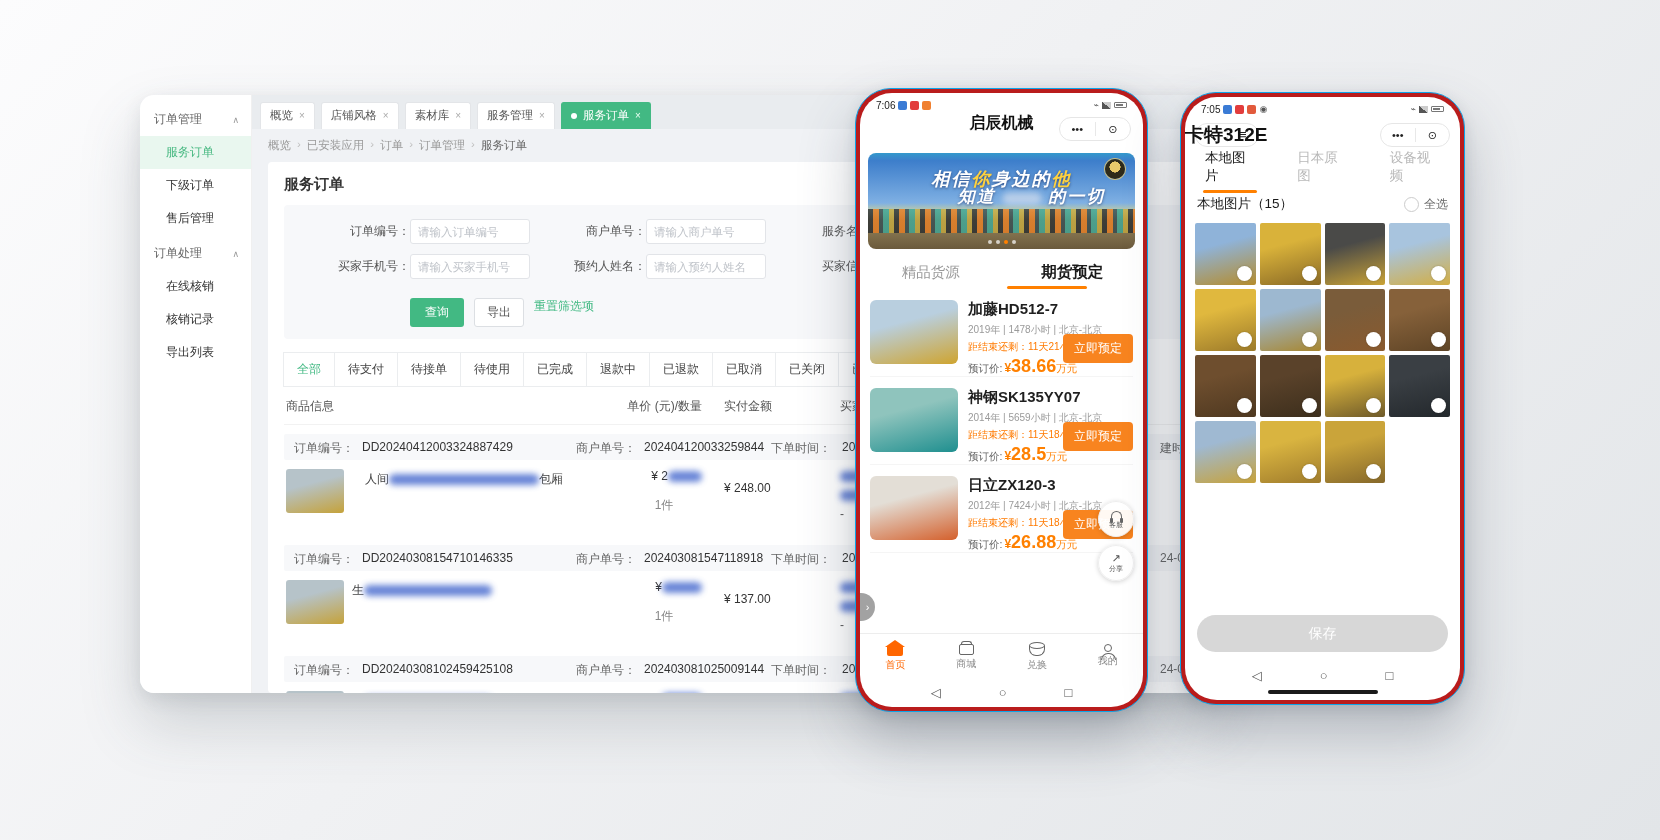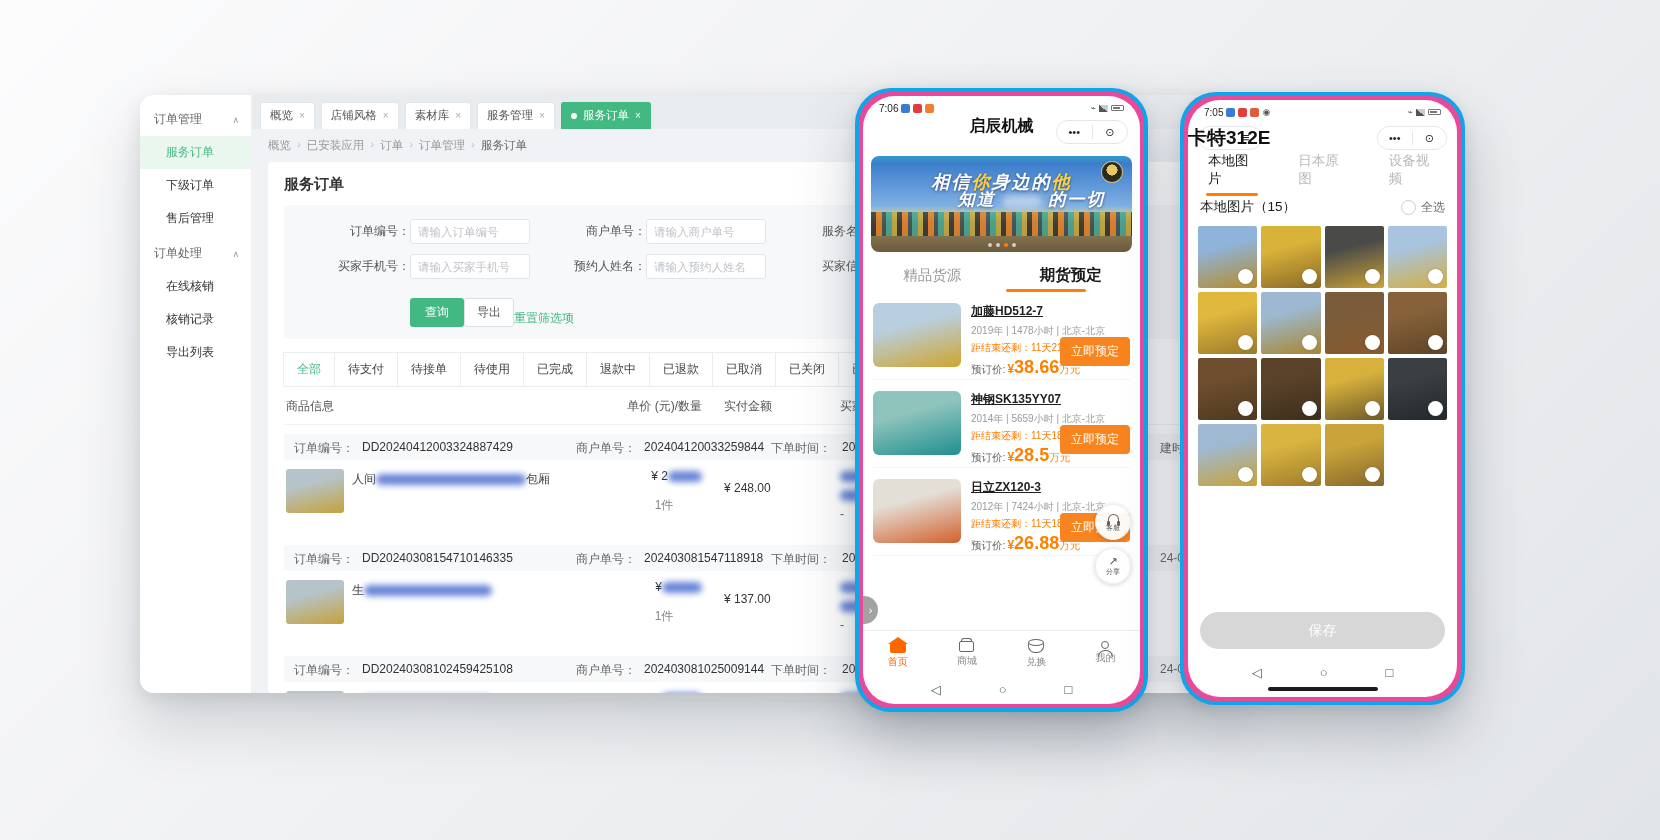--- a/index.html
+++ b/index.html
@@ -37,21 +37,21 @@
   .crumbs .sep { color:#c0c0c0; }
   .crumbs .last { color:#666; }
   .panel { margin:0 16px; background:#fff; border-radius:4px; padding:13px 16px; flex:1; overflow:hidden; position:relative; }
   .ptitle { font-size:15px; font-weight:bold; color:#333; }
   .filter { margin-top:11px; background:#f7f8fa; border-radius:4px; padding:14px 0 12px; }
   .frow { display:flex; align-items:center; margin-bottom:10px; padding-left:40px; }
   .fgroup { display:flex; align-items:center; margin-right:30px; }
   .flabel { width:86px; text-align:right; font-size:12px; color:#555; flex-shrink:0; }
   .finput { width:120px; height:25px; border:1px solid #e2e4e8; border-radius:3px; background:#fff; font-size:11.5px; color:#333; padding:0 7px; }
   .finput::placeholder { color:#bfc3c9; }
-  .fbtns { padding-left:126px; display:flex; align-items:flex-end; margin-top:19px; }
+  .fbtns { padding-left:126px; display:flex; align-items:flex-start; gap:10px; margin-top:19px; }
   .btn-green { background:#42b983; color:#fff; border:none; border-radius:3px; font-size:12px; padding:6px 15px; cursor:pointer; }
   .btn-plain { background:#fff; color:#555; border:1px solid #dcdfe3; border-radius:3px; font-size:12px; padding:5px 12px; cursor:pointer; }
   .link-green { color:#42b983; font-size:12px; cursor:pointer; }
   .stabs { display:flex; margin-top:13px; }
   .stab { border:1px solid #ebedef; background:#fff; margin-left:-1px; font-size:12px; color:#444; padding:8px 13px; cursor:pointer; }
   .stab.active { color:#42b983; }
   .thead { display:flex; padding:11px 2px 9px; font-size:12px; color:#555; border-bottom:1px solid #f2f2f2; }
   .c-prod { width:340px; } .c-price { width:76px; text-align:right; } .c-paid { width:110px; padding-left:22px; } .c-buyer { width:260px; padding-left:28px; }
   .orow { margin-top:9px; }
   .strip { position:relative; background:#f7f8fa; height:26px; font-size:12px; border-radius:2px; }
@@ -61,22 +61,22 @@
   .rbody { display:flex; padding:9px 2px 10px; }
   .pimg { width:58px; height:44px; border-radius:3px; flex-shrink:0; margin-right:8px; }
   .ptext { font-size:12px; color:#444; padding-top:2px; }
   .pricecell { font-size:12px; color:#333; text-align:right; }
   .pricecell .qty { display:block; color:#888; margin-top:14px; text-align:center; }
   .paidcell { font-size:12px; color:#333; padding-left:22px; padding-top:12px; }
   .buyercell { padding-left:28px; font-size:12px; color:#555; }
   .buyercell .ln { display:block; margin-bottom:5px; }
 
   
-  .phone { position:absolute; background:#ec4899; border-radius:36px; padding:4px;
-    box-shadow:0 28px 55px rgba(60,70,85,.30), 0 4px 14px rgba(60,70,85,.14); border:4px solid #0ea5e9; }
+  .phone { position:absolute; background:#b91c1c; border-radius:36px; padding:4px;
+    box-shadow:0 28px 55px rgba(60,70,85,.30), 0 4px 14px rgba(60,70,85,.14); border:1px solid #0ea5e9; }
   .screen { width:100%; height:100%; border-radius:32px; overflow:hidden; background:#fff; position:relative; display:flex; flex-direction:column; }
   .sbar { height:20px; padding:4px 16px 0; display:flex; justify-content:space-between; align-items:center; font-size:10px; color:#222; }
   .sbar .lft, .sbar .rgt { display:flex; align-items:center; gap:3px; }
   .appchip { width:9px; height:9px; border-radius:2px; display:inline-block; }
   .sig { width:9px; height:7px; background:linear-gradient(to top right,#555 50%,#ccc 50%); display:inline-block; }
   .batt { width:13px; height:6px; border:1px solid #777; border-radius:1px; display:inline-block; position:relative; }
   .batt::after { content:""; position:absolute; left:1px; top:1px; bottom:1px; width:7px; background:#777; }
   .gicon { color:#555; font-size:9px; }
   .andnav { height:30px; display:flex; align-items:center; justify-content:center; gap:58px; color:#555; font-size:13px; }
 
@@ -105,21 +105,21 @@
   .notice .ntext { font-size:11px; color:#555; }
   .ftabs { height:34px; display:flex; position:relative; align-items:center; }
   .ftab { flex:1; text-align:center; }
   .ftab .t1 { font-size:14.5px; color:#9a9a9a; }
   .ftab.on .t1 { font-size:15.5px; color:#1a1a1a; font-weight:bold; }
   .funder { position:absolute; bottom:0; left:66%; transform:translateX(-50%); width:80px; height:3px; background:#ff8000; border-radius:2px; }
   .plist { flex:1; overflow:hidden; padding:0 10px; position:relative; }
   .pcard { display:flex; padding:11px 0; border-bottom:1px solid #f5f5f5; position:relative; height:88px; }
   .gimg { width:88px; height:64px; border-radius:6px; flex-shrink:0; }
   .ginfo { margin-left:10px; flex:1; position:relative; }
-  .gname { font-size:12px; font-weight:bold; color:#1f1f1f;text-decoration:underline; }
+  .gname { font-size:15px; font-weight:bold; color:#1f1f1f; }
   .gmeta { font-size:10px; color:#9a9a9a; margin-top:4px; }
   .gcount { font-size:10px; color:#ff7a00; margin-top:3px; }
   .gprice { margin-top:2px; display:flex; align-items:baseline; }
   .gpl { font-size:10.5px; color:#666; margin-right:2px; }
   .gyen { font-size:12px; color:#ff8000; font-weight:bold; }
   .gnum { font-size:18px; color:#ff8000; font-weight:bold; }
   .gunit { font-size:10.5px; color:#ff8000; }
   .gbtn { position:absolute; right:0; bottom:2px; background:#f8841f; color:#fff; font-size:12px; padding:6px 11px; border-radius:4px; border:none; cursor:pointer; }
   .sidearrow { position:absolute; left:0; top:500px; width:15px; height:28px; background:rgba(70,70,70,.5); color:#fff;
     border-radius:0 14px 14px 0; font-size:11px; display:flex; align-items:center; justify-content:center; z-index:6; }
@@ -289,21 +289,21 @@
         <div class="strip">
           <span class="lb s-f1">订单编号：</span>
             <span class="vl s-f1v">DD20240412003324887429</span>
           <span class="lb s-f2">商户单号：</span>
             <span class="vl s-f2v">202404120033259844</span>
           <span class="lb s-f3">下单时间：</span>
             <span class="vl s-f3v">2024-04-12 00:33:24</span>
           <span class="s-extra">建时间</span>
         </div>
         <div class="rbody">
-          <div class="c-prod" style="display:flex;">
+          <div class="c-prod" style="display:flex;gap:13px;">
             <div class="pimg" style="background: linear-gradient(165deg, rgb(182, 195, 201) 35%, rgb(197, 162, 58) 100%);"></div>
             <div class="ptext">
               <span>人间</span><span class="redact" style="width:150px;"></span><span>包厢</span>
             </div>
           </div>
           <div class="c-price pricecell">
             <span>¥ 2</span><span class="redact" style="width:34px;"></span>
             <span class="qty">1件</span>
           </div>
           <div class="c-paid paidcell">¥ 248.00</div>

